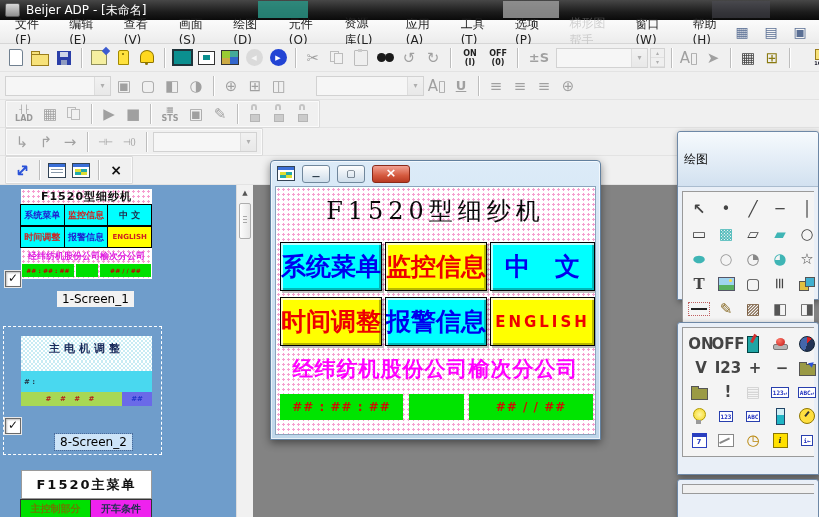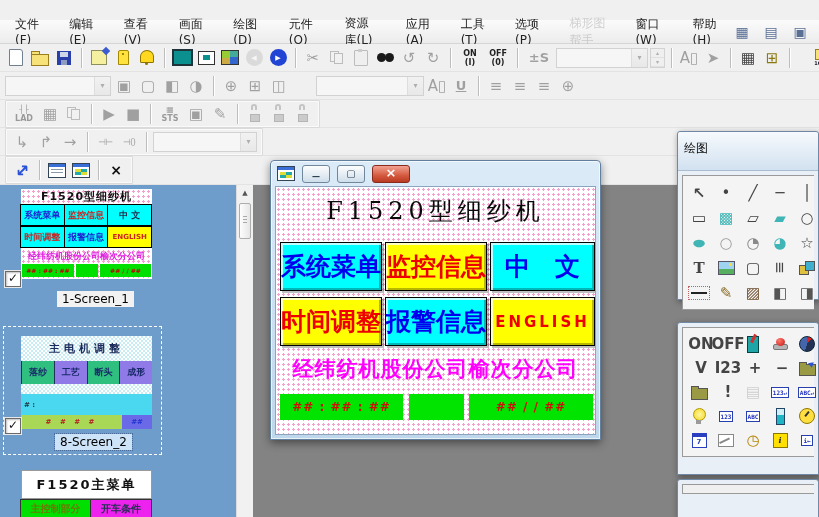--- a/index.html
+++ b/index.html
@@ -215,39 +215,46 @@
   .scr-bars{position:absolute;left:4px;top:207px;right:4px;height:26px}
   .scr-bars span{position:absolute;top:0;height:26px;background:#00e400;display:flex;align-items:center;justify-content:center;
     font-size:12px;font-weight:700;color:#cc1100;letter-spacing:1px;white-space:nowrap}
   .scr-bars span:nth-child(1){left:0;width:123px}
   .scr-bars span:nth-child(2){left:129px;width:55px}
   .scr-bars span:nth-child(3){left:189px;width:124px}
 
   
   .pal{position:absolute;left:677px;width:142px;background:#e9eff7;border:1px solid #6e88a6;
     border-radius:3px 3px 0 0;box-shadow:1px 2px 6px rgba(0,0,0,.4);z-index:10;box-sizing:border-box}
-  .pal-title{height:22px;background:linear-gradient(#f6fafd,#d2e1f0);display:flex;
-    padding:8px 6px;font-size:12px;color:#0a0a0a;border-bottom:1px solid #aabccf;border-radius:3px 3px 0 0}
+  .pal-title{height:22px;background:linear-gradient(#f6fafd,#d2e1f0);display:flex;align-items:center;
+    padding:16px 6px;font-size:12px;color:#0a0a0a;border-bottom:1px solid #aabccf;border-radius:3px 3px 0 0}
   .pal-close{margin-left:auto;width:30px;height:15px;background:linear-gradient(#f09a8a,#d4583f 60%,#b93a22);
     border:1px solid #8a2a1a;border-radius:2px;color:#fff;display:flex;align-items:center;justify-content:center}
   .pal-close::after{content:"×";font-size:11px;font-weight:700;margin-top:-1px}
   .pal-body{margin:4px;background:#f4f4f4;border:1px solid #9a9a9a;border-right:none;box-sizing:border-box}
   .palgrid{display:grid;grid-template-columns:repeat(5,27px);justify-content:start;padding:4px 0 4px 3px}
   .palgrid .tbi{width:26px;height:25px;font-size:15px;color:#444}
   #pal-draw{top:131px;height:169px}
   #pal-basic{top:322px;height:153px}
   #pal-basic .palgrid .tbi{height:24px}
   #pal-edit{top:479px;height:40px}
   #pal-edit .pal-body{height:10px;background:#f0f0f0}
 </style>
 </head>
 <body>
 
 <div id="app">
 
+  <div id="titlebar">
+    <span class="appicon"></span>
+    <span>Beijer ADP - [未命名]</span>
+    <span class="patch" id="patch1"></span>
+    <span class="patch" id="patch2"></span>
+    <span class="patch" id="patch3"></span>
+  </div>
 
   <div id="menubar">
     <div id="menuitems">
         <div class="mitem">文件(F)</div>
         <div class="mitem">编辑(E)</div>
         <div class="mitem">查看(V)</div>
         <div class="mitem">画面(S)</div>
         <div class="mitem">绘图(D)</div>
         <div class="mitem">元件(O)</div>
         <div class="mitem">资源库(L)</div>
@@ -452,26 +459,20 @@
           <span class="gbar"></span>
           <span class="gbar">## /  / ##</span>
         </div>
       </div>
       <div class="cbx" id="cb1"></div>
       <div class="shotlabel" id="label1">1-Screen_1</div>
 
       <div id="selwrap"></div>
       <div class="thumb" id="thumb2">
         <div class="t2title checker">主电机调整</div>
-        <div class="t2row">
-            <div style="background: rgb(47, 191, 127); color: rgb(26, 42, 106);">落纱</div>
-            <div style="background: rgb(143, 122, 232); color: rgb(26, 42, 106);">工艺</div>
-            <div style="background: rgb(47, 191, 127); color: rgb(26, 42, 106);">断头</div>
-            <div style="background: rgb(143, 122, 232); color: rgb(26, 42, 106);">成形</div>
-          </div>
         <div class="t2gap checker"></div>
         <div class="t2cyan"># :</div>
         <div class="t2bottom">
           <span class="t2bl"># # # #</span>
           <span class="t2br">##</span>
         </div>
       </div>
       <div class="cbx" id="cb2"></div>
       <div class="shotlabel" id="label2">8-Screen_2</div>
 

